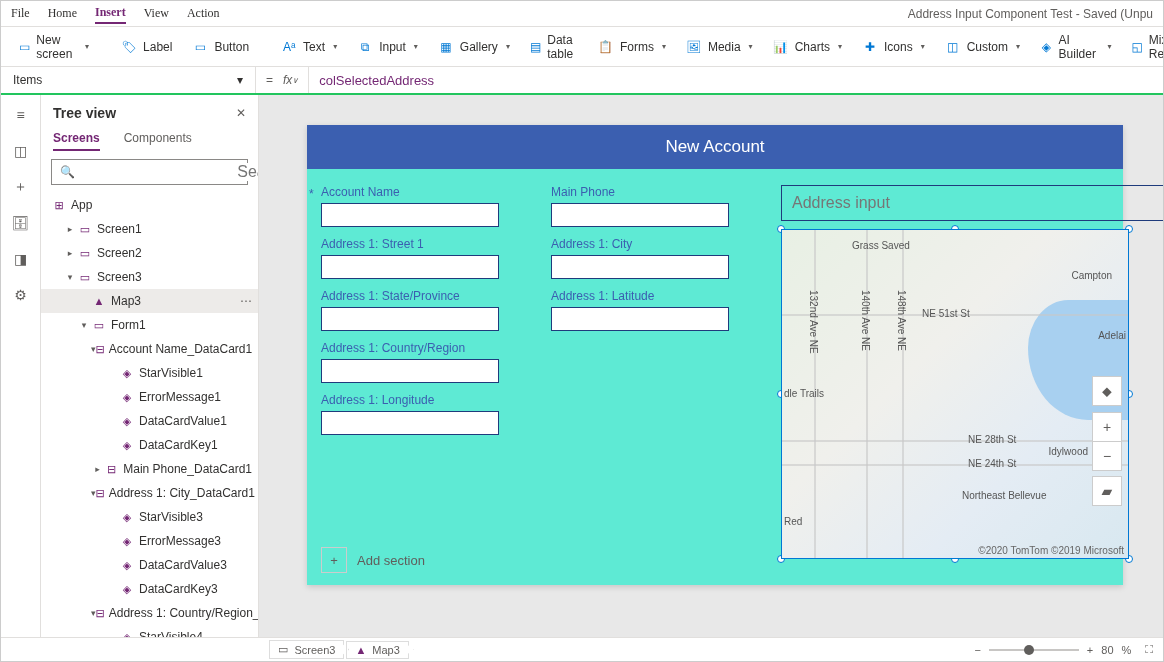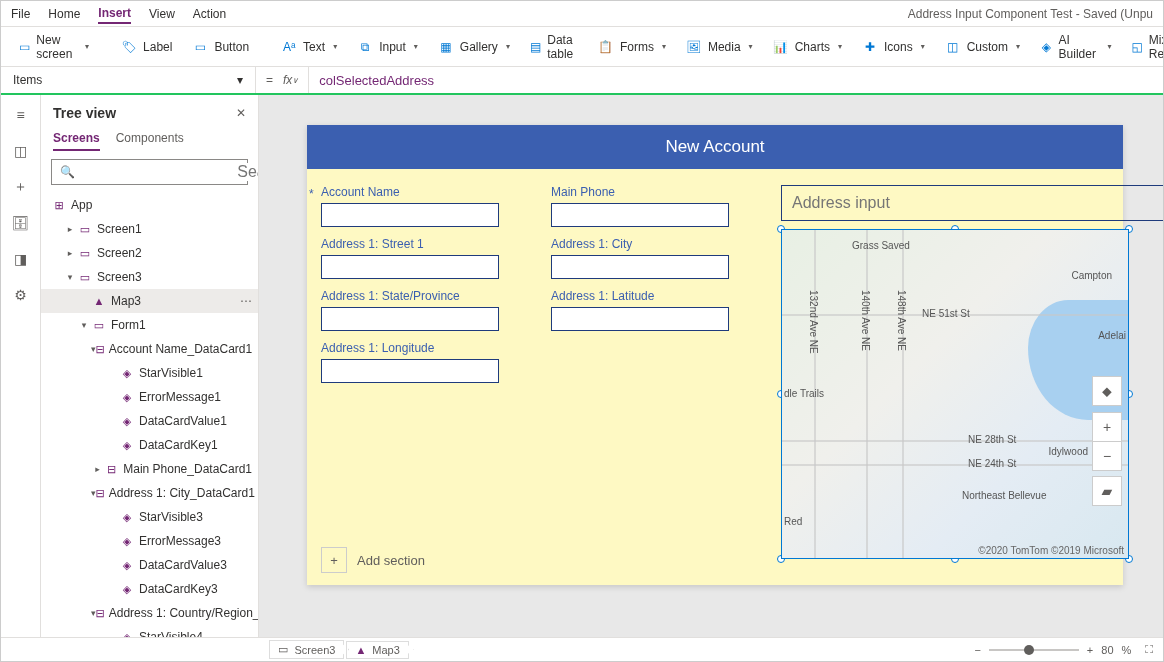--- a/index.html
+++ b/index.html
@@ -1,18 +1,18 @@
 <!DOCTYPE html>
 <html><head>
 <meta charset="utf-8">
 <style>
 * { box-sizing: border-box; margin: 0; padding: 0; font-family: "Segoe UI", Arial, sans-serif; }
 body { background: #fff; width: 1164px; height: 662px; overflow: hidden; font-size: 12px; color: #323130; border: 1px solid #ccc;}
 .menubar { display: flex; align-items: center; height: 26px; padding: 0 10px; border-bottom: 1px solid #e1dfdd; font-size: 12px;}
-.menubar .item { margin-right: 18px; padding: 2px 0; cursor: pointer;}
+.menubar .item { margin-right: 18px; padding: 2px 0; cursor: pointer; font-family: Liberation Serif, serif;}
 .menubar .item.active { border-bottom: 2px solid #742774; color: #742774; font-weight: 600;}
 .menubar .spacer { flex: 1; }
 .menubar .title { color: #605e5c; font-size: 12px;}
 .ribbon { display: flex; align-items: center; height: 40px; padding: 0 10px; border-bottom: 1px solid #e1dfdd; gap: 4px;}
 .ribbon .btn { display: flex; align-items: center; gap: 6px; padding: 4px 8px; cursor: pointer; color: #323130; font-size: 12px; border-radius: 2px;}
 .ribbon .icon { width: 16px; height: 16px; display: inline-flex; align-items: center; justify-content: center; color: #0078d4; }
 .ribbon .chev { font-size: 8px; color: #605e5c; margin-left: 2px;}
 .ribbon .sep { width: 1px; height: 20px; background: #e1dfdd; margin: 0 4px;}
 .formulabar { display: flex; align-items: center; height: 28px; border-bottom: 2px solid #22c55e;}
 .formulabar .prop { width: 255px; display: flex; align-items: center; padding: 0 12px; border-right: 1px solid #e1dfdd; height: 100%; justify-content: space-between;}
@@ -21,33 +21,33 @@
 .formulabar .fx sup { font-size: 8px; }
 .formulabar .formula { padding: 0 10px; font-family: Consolas, monospace; font-size: 13px;}
 .formulabar .formula .tok { color: #742774;}
 .body { display: flex; height: calc(100% - 26px - 40px - 28px - 24px);}
 .leftrail { width: 40px; border-right: 1px solid #e1dfdd; display: flex; flex-direction: column; align-items: center; padding-top: 8px; gap: 12px;}
 .leftrail .ritem { width: 24px; height: 24px; display: flex; align-items: center; justify-content: center; color: #605e5c; cursor: pointer; font-size: 14px;}
 .treeview { width: 218px; border-right: 1px solid #e1dfdd; display: flex; flex-direction: column; overflow: hidden;}
 .tv-header { display: flex; align-items: center; justify-content: space-between; padding: 10px 12px 6px;}
 .tv-header h3 { font-size: 14px; font-weight: 600;}
 .tv-header .close { cursor: pointer; color: #605e5c;}
-.tv-tabs { display: flex; gap: 16px; padding: 0 12px;}
+.tv-tabs { display: flex; gap: 24px; padding: 0 12px;}
 .tv-tabs .tab { font-size: 12px; padding: 4px 0; cursor: pointer; color: #605e5c;}
 .tv-tabs .tab.active { color: #742774; border-bottom: 2px solid #742774; font-weight: 600;}
 .tv-search { margin: 8px 10px; border: 1px solid #8a8886; height: 26px; display: flex; align-items: center; padding: 0 8px; gap: 6px;}
 .tv-search input { border: none; outline: none; flex: 1; font-size: 16px; text-align: right;}
 .tree { overflow-y: auto; flex: 1; padding-bottom: 6px;}
 .tree-row { display: flex; align-items: center; height: 24px; padding-right: 6px; cursor: pointer; font-size: 12px; color: #323130; white-space: nowrap;}
 .tree-row.selected { background: #edebe9;}
 .tree-row .exp { width: 14px; display: inline-flex; justify-content: center; font-size: 9px; color: #605e5c;}
 .tree-row .ticon { width: 16px; height: 16px; display: inline-flex; align-items: center; justify-content: center; margin-right: 4px; color: #742774; font-size: 11px;}
 .tree-row .more { margin-left: auto; color: #605e5c;}
 .canvas-wrap { flex: 1; background: #e8e8e8; position: relative; overflow: hidden;}
-.canvas { position: absolute; left: 48px; top: 30px; width: 816px; height: 460px; background: #fef9c3; box-shadow: 0 2px 6px rgba(0,0,0,0.15);}
+.canvas { position: absolute; left: 48px; top: 30px; width: 816px; height: 460px; background: #5eead4; box-shadow: 0 2px 6px rgba(0,0,0,0.15);}
 .canvas .formheader { background: #3b5fb0; color: #fff; text-align: center; font-size: 17px; padding: 12px 0;}
 .canvas .formbody { display: grid; grid-template-columns: 214px 214px 358px; gap: 0 16px; padding: 16px 14px 0;}
 .field { margin-bottom: 10px;}
 .field label { color: #3b5fb0; font-size: 12px; display: block; margin-bottom: 4px;}
 .field input { border: 1px solid #1f3b7c; width: 178px; height: 24px; padding: 0 4px; outline: none;}
 .req { color: #3b5fb0; position: absolute; margin-left: -12px; margin-top: 2px;}
 .addrinput { border: 1px solid #1f3b7c; height: 36px; width: 396px; display: flex; align-items: center; padding: 0 10px; color: #767676; font-size: 16px;}
 .mapwrap { margin-top: 8px; position: relative; width: 348px; height: 330px;}
 .sel-handle { position: absolute; width: 8px; height: 8px; border: 1px solid #0078d4; background: #fff; border-radius: 50%;}
 .mapbox { border: 1px solid #0078d4; width: 100%; height: 100%; position: relative; overflow: hidden; background: linear-gradient(135deg,#e8f0e4 0%,#f0f0ec 40%,#e4ecf4 70%,#d8e8f0 100%);}
@@ -290,20 +290,21 @@
   </div>
 
   <div class="canvas-wrap">
     <div class="canvas">
       <div class="formheader">New Account</div>
       <div class="formbody">
         <div id="col-left">
             <div class="field"><label><span class="req">*</span>Account Name</label><input style=""></div>
             <div class="field"><label>Address 1: Street 1</label><input style=""></div>
             <div class="field"><label>Address 1: State/Province</label><input style=""></div>
+            <div class="field"><label>Address 1: Country/Region</label><input style=""></div>
             <div class="field"><label>Address 1: Longitude</label><input style=""></div>
           </div>
         <div id="col-mid">
             <div class="field"><label>Main Phone</label><input style=""></div>
             <div class="field"><label>Address 1: City</label><input style=""></div>
             <div class="field"><label>Address 1: Latitude</label><input style=""></div>
           </div>
         <div>
           <div class="addrinput">Address input</div>
           <div class="mapwrap">

